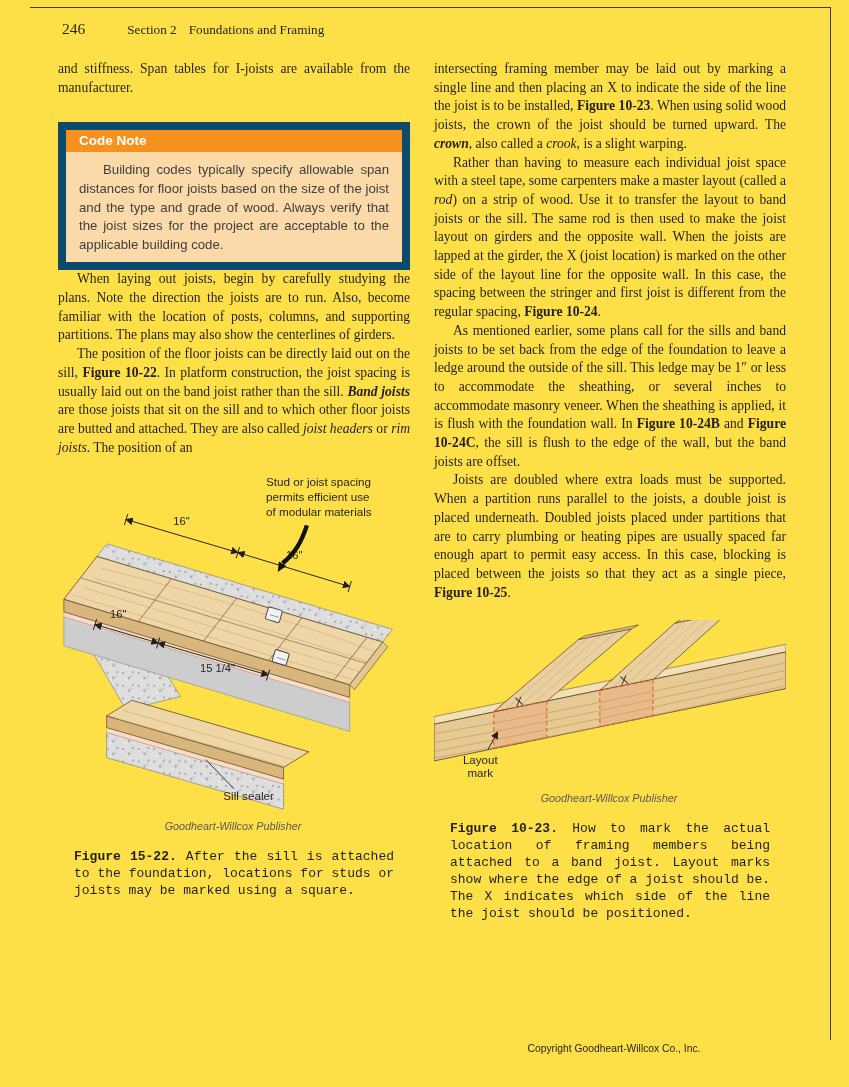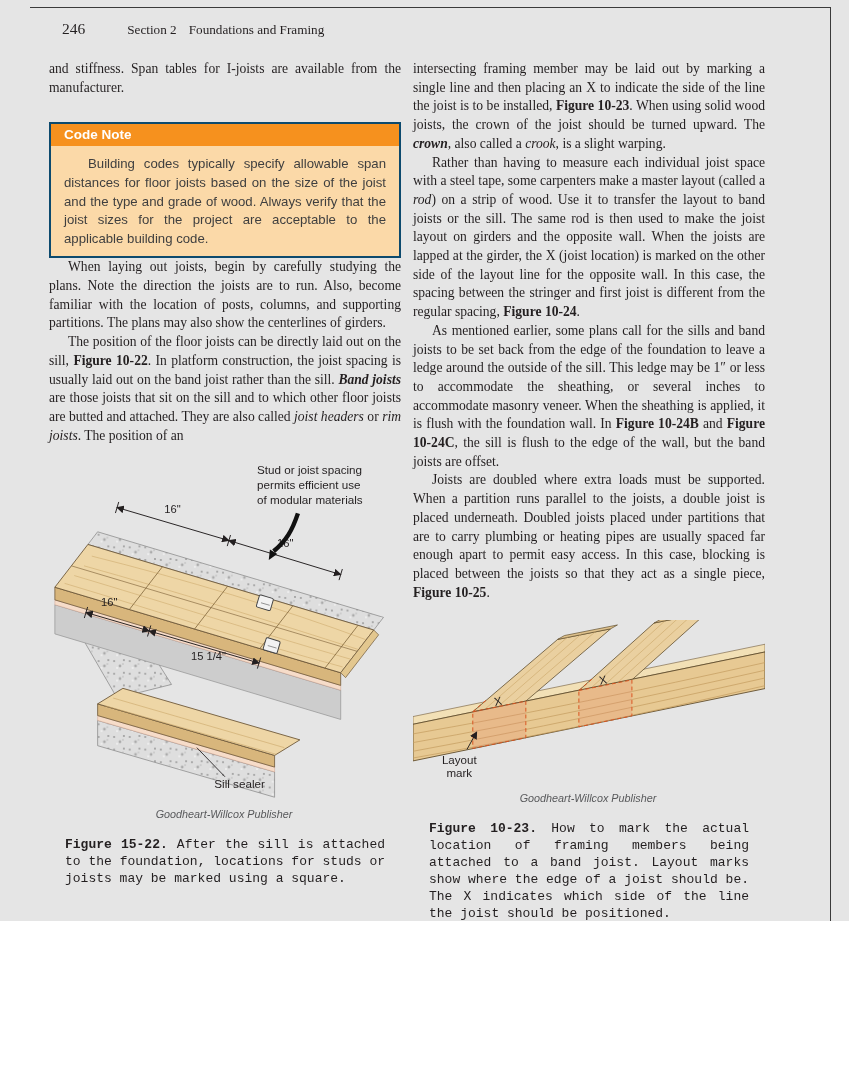--- a/index.html
+++ b/index.html
@@ -1,35 +1,35 @@
 <!DOCTYPE html>
 <html lang="en"><head>
 <meta charset="utf-8">
 <style>
   html,body{margin:0;padding:0;background:#ffffff;}
-  .page{position:relative;width:849px;height:921px;background:#e5e5e5;overflow:hidden;
+  .page{position:relative;width:849px;height:1087px;background:#fde047;overflow:hidden;
         font-family:"Liberation Serif",serif;color:#231f20;}
   .rule-top{position:absolute;top:7px;left:30px;width:801px;height:1px;background:#3a3a3a;}
   .rule-right{position:absolute;top:7px;left:830px;width:1px;height:1033px;background:#3a3a3a;}
 
   .header{position:absolute;top:20px;left:62px;white-space:nowrap;}
   .pagenum{font-size:15.5px;}
   .hsec{font-size:13.2px;margin-left:42px;}
   .htitle{font-size:13.2px;margin-left:12px;}
 
-  .columns{position:absolute;top:60px;left:49px;width:732px;display:flex;gap:12px;}
+  .columns{position:absolute;top:60px;left:58px;width:732px;display:flex;gap:24px;}
   .col{width:352px;}
 
   p.body{margin:0;font-size:13.6px;line-height:18.7px;text-align:justify;}
   p.body.indent{text-indent:19px;}
   .bold{font-weight:bold;}
   .ital{font-style:italic;}
   .boldital{font-weight:bold;font-style:italic;}
 
-  .code-note{margin-top:25px;border:2px solid #0c4a6e;background:#fbd9a8;}
+  .code-note{margin-top:25px;border:8px solid #0c4a6e;background:#fbd9a8;}
   .cn-head{background:#f6911e;color:#ffffff;font-family:"Liberation Sans",sans-serif;
            font-size:13.5px;font-weight:bold;padding:3px 10px 4px 13px;}
   .cn-body{font-family:"Liberation Sans",sans-serif;font-size:13.2px;line-height:18.6px;
            color:#3f3f3f;text-align:justify;padding:9px 13px 8px 13px;text-indent:24px;margin:0;}
 
   .sec-head{font-family:"Liberation Sans",sans-serif;font-weight:normal;color:#1c75bc;
             font-size:21px;margin:31px 0 13px 0;}
 
   .figure{margin-top:10px;}
   .figure-right{margin-top:18px;}

